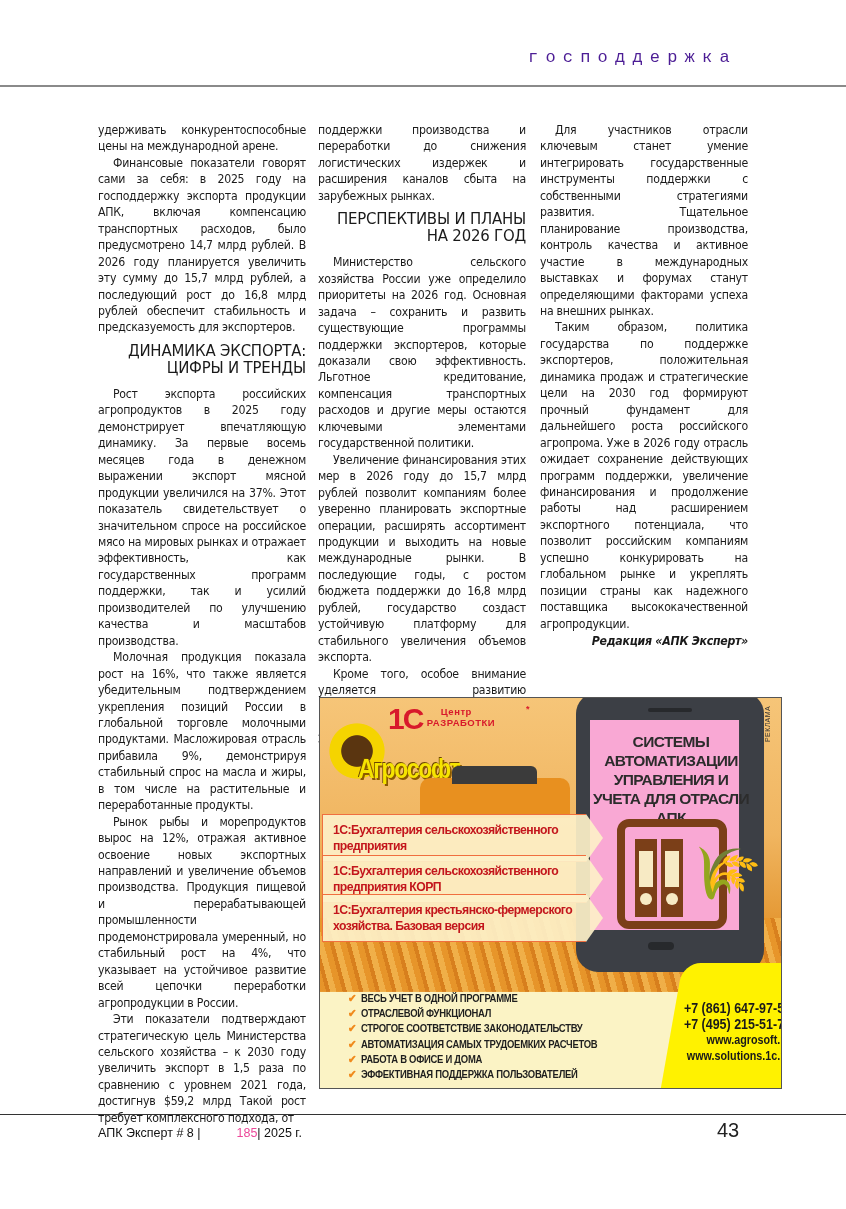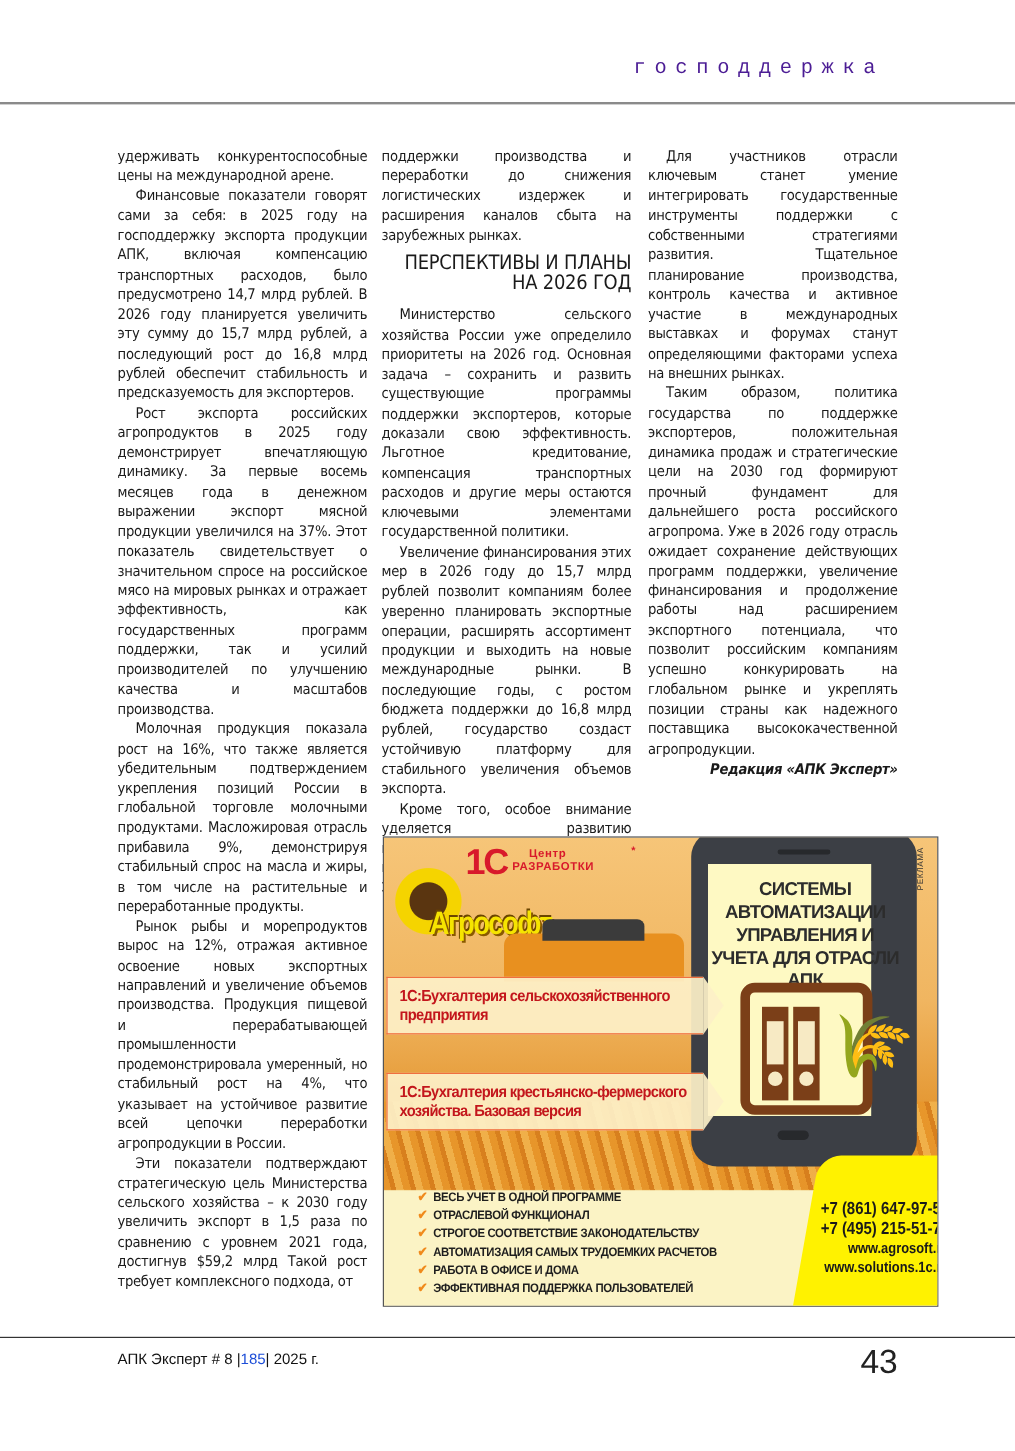--- a/index.html
+++ b/index.html
@@ -51,21 +51,21 @@
     border-top: 24px solid transparent; border-bottom: 24px solid transparent; border-left: 17px solid rgba(253,240,200,0.92); }
   .product span { position: absolute; left: 10px; top: 7px; width: 262px; font-family: "Liberation Sans", sans-serif; font-weight: bold;
     font-size: 13.3px; line-height: 16px; color: #c3161c; letter-spacing: -0.6px; transform: scaleX(0.92); transform-origin: left; }
   .product-1 { top: 116px; }
   .product-2 { top: 157px; }
   .product-3 { top: 196px; text-decoration: underline; }
 
   .tablet { position: absolute; left: 256px; top: -6px; width: 188px; height: 280px; background: #3c3f45; border-radius: 22px; }
   .tablet .speaker { position: absolute; left: 72px; top: 16px; width: 44px; height: 4px; background: #27292c; border-radius: 2px; }
   .tablet .home { position: absolute; left: 72px; top: 250px; width: 26px; height: 8px; background: #27292c; border-radius: 4px; }
-  .tablet .screen { position: absolute; left: 14px; top: 28px; width: 136px; height: 210px; background: #fef9c3; }
+  .tablet .screen { position: absolute; left: 14px; top: 28px; width: 149px; height: 210px; background: #f9a8d4; }
   .tablet .title { position: absolute; left: 0; top: 12px; width: 162px; text-align: center; font-family: "Liberation Sans", sans-serif;
     font-weight: bold; font-size: 15.5px; line-height: 19px; color: #2c2c2c; letter-spacing: -0.6px; }
   .tablet .icon-box { position: absolute; left: 27px; top: 99px; width: 110px; height: 110px; border: 8px solid #7b3f18; border-radius: 12px; }
   .binder { position: absolute; top: 12px; width: 22px; height: 78px; background: #7b3f18; }
   .binder::before { content: ""; position: absolute; left: 4px; top: 12px; width: 14px; height: 36px; background: #f7eac4; }
   .binder::after { content: ""; position: absolute; left: 5px; top: 54px; width: 12px; height: 12px; border-radius: 50%; background: #f7eac4; }
   .binder-1 { left: 10px; }
   .binder-2 { left: 36px; }
   .wheat { position: absolute; left: 63px; top: 6px; font-size: 56px; line-height: 80px; color: #7b3f18; transform: rotate(20deg); }
 
@@ -78,32 +78,33 @@
 
   .contact { position: absolute; left: 340px; top: 265px; width: 140px; height: 130px; background: #fff200; border-radius: 18px 0 0 0; transform: skewX(-10deg); transform-origin: bottom left; }
   .contact-text { position: absolute; left: 335px; top: 302px; width: 136px; text-align: right; font-family: "Liberation Sans", sans-serif;
     font-weight: bold; color: #1a1a1a; transform: scaleX(0.86); transform-origin: right; }
   .contact-text .phone { font-size: 14.5px; line-height: 16px; display: block; }
   .contact-text .url { font-size: 12.5px; line-height: 16px; display: block; }
 
   .footer-rule { position: absolute; left: 0; top: 1114px; width: 846px; height: 1px; background: #333; }
   .footer-left { position: absolute; left: 98px; top: 1126px; font-family: "Liberation Sans", sans-serif; font-size: 12.5px; color: #111; }
   .footer-left .mag { font-weight: normal; }
-  .footer-left .accent { color: #1d4ed8; }
-  .page-number { position: absolute; left: 717px; top: 1119px; font-family: "Liberation Sans", sans-serif; font-size: 28px; color: #222; }
+  .footer-left .accent { color: #ec4899; padding-left: 36px; }
+  .page-number { position: absolute; left: 717px; top: 1119px; font-family: "Liberation Sans", sans-serif; font-size: 20px; color: #222; }
 </style>
 </head>
 <body>
 
 <div class="section-label">господдержка</div>
 <div class="header-rule"></div>
 
 <div class="col col-1">
   <p class="noindent">удерживать конкурентоспособные цены на международной арене.</p>
   <p>Финансовые показатели говорят сами за себя: в 2025 году на господдержку экспорта продукции АПК, включая компенсацию транспортных расходов, было предусмотрено 14,7 млрд рублей. В 2026 году планируется увеличить эту сумму до 15,7 млрд рублей, а последующий рост до 16,8 млрд рублей обеспечит стабильность и предсказуемость для экспортеров.</p>
+  <h2>ДИНАМИКА ЭКСПОРТА: ЦИФРЫ И ТРЕНДЫ</h2>
   <p>Рост экспорта российских агропродуктов в 2025 году демонстрирует впечатляющую динамику. За первые восемь месяцев года в денежном выражении экспорт мясной продукции увеличился на 37%. Этот показатель свидетельствует о значительном спросе на российское мясо на мировых рынках и отражает эффективность, как государственных программ поддержки, так и усилий производителей по улучшению качества и масштабов производства.</p>
   <p>Молочная продукция показала рост на 16%, что также является убедительным подтверждением укрепления позиций России в глобальной торговле молочными продуктами. Масложировая отрасль прибавила 9%, демонстрируя стабильный спрос на масла и жиры, в том числе на растительные и переработанные продукты.</p>
   <p>Рынок рыбы и морепродуктов вырос на 12%, отражая активное освоение новых экспортных направлений и увеличение объемов производства. Продукция пищевой и перерабатывающей промышленности продемонстрировала умеренный, но стабильный рост на 4%, что указывает на устойчивое развитие всей цепочки переработки агропродукции в России.</p>
   <p>Эти показатели подтверждают стратегическую цель Министерства сельского хозяйства – к 2030 году увеличить экспорт в 1,5 раза по сравнению с уровнем 2021 года, достигнув $59,2 млрд Такой рост требует комплексного подхода, от</p>
 </div>
 
 <div class="col col-2">
   <p class="noindent">поддержки производства и переработки до снижения логистических издержек и расширения каналов сбыта на зарубежных рынках.</p>
   <h2>ПЕРСПЕКТИВЫ И ПЛАНЫ НА 2026 ГОД</h2>
   <p>Министерство сельского хозяйства России уже определило приоритеты на 2026 год. Основная задача – сохранить и развить существующие программы поддержки экспортеров, которые доказали свою эффективность. Льготное кредитование, компенсация транспортных расходов и другие меры остаются ключевыми элементами государственной политики.</p>
@@ -145,20 +146,23 @@
         <div class="binder binder-2"></div>
         <div class="wheat">🌾</div>
       </div>
     </div>
     <div class="home"></div>
   </div>
 
   <div class="product product-1">
       <span>1С:Бухгалтерия сельскохозяйственного предприятия</span>
     </div>
+  <div class="product product-2">
+      <span>1С:Бухгалтерия сельскохозяйственного предприятия КОРП</span>
+    </div>
   <div class="product product-3">
       <span>1С:Бухгалтерия крестьянско-фермерского хозяйства. Базовая версия</span>
     </div>
 
   <div class="reklama">РЕКЛАМА</div>
 
   <ul class="features">
     <li><span class="check">✔</span><span>ВЕСЬ УЧЕТ В ОДНОЙ ПРОГРАММЕ</span></li>
     <li><span class="check">✔</span><span>ОТРАСЛЕВОЙ ФУНКЦИОНАЛ</span></li>
     <li><span class="check">✔</span><span>СТРОГОЕ СООТВЕТСТВИЕ ЗАКОНОДАТЕЛЬСТВУ</span></li>

